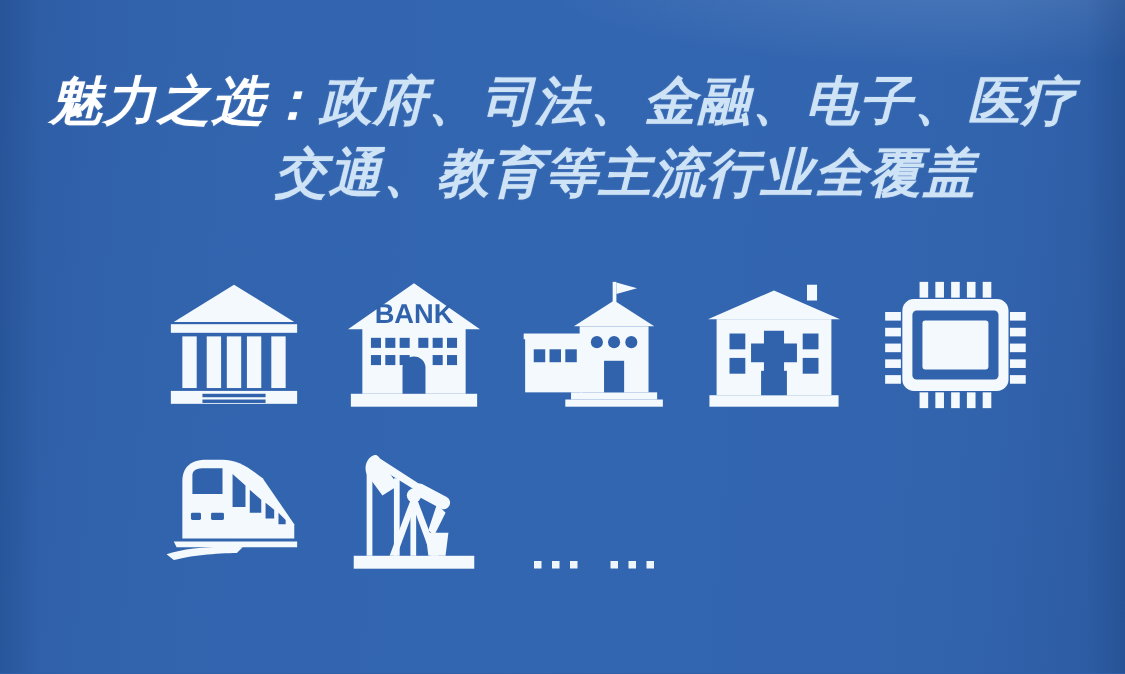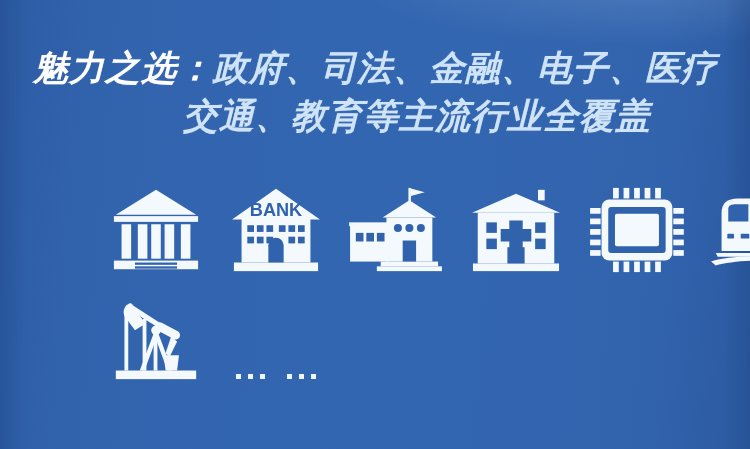--- a/index.html
+++ b/index.html
@@ -65,21 +65,21 @@
     text-shadow: 0 0 1px rgba(207,227,246,0.4);
   }
 
   
   .icon-grid {
     position: absolute;
     left: 96px;
     top: 176px;
     width: 572px;
     display: grid;
-    grid-template-columns: repeat(6, 1fr);
+    grid-template-columns: repeat(5, 1fr);
     grid-auto-rows: 108px;
     align-items: center;
     justify-items: center;
   }
   .icon-cell {
     width: 120px;
     height: 100px;
     display: flex;
     align-items: center;
     justify-content: center;

